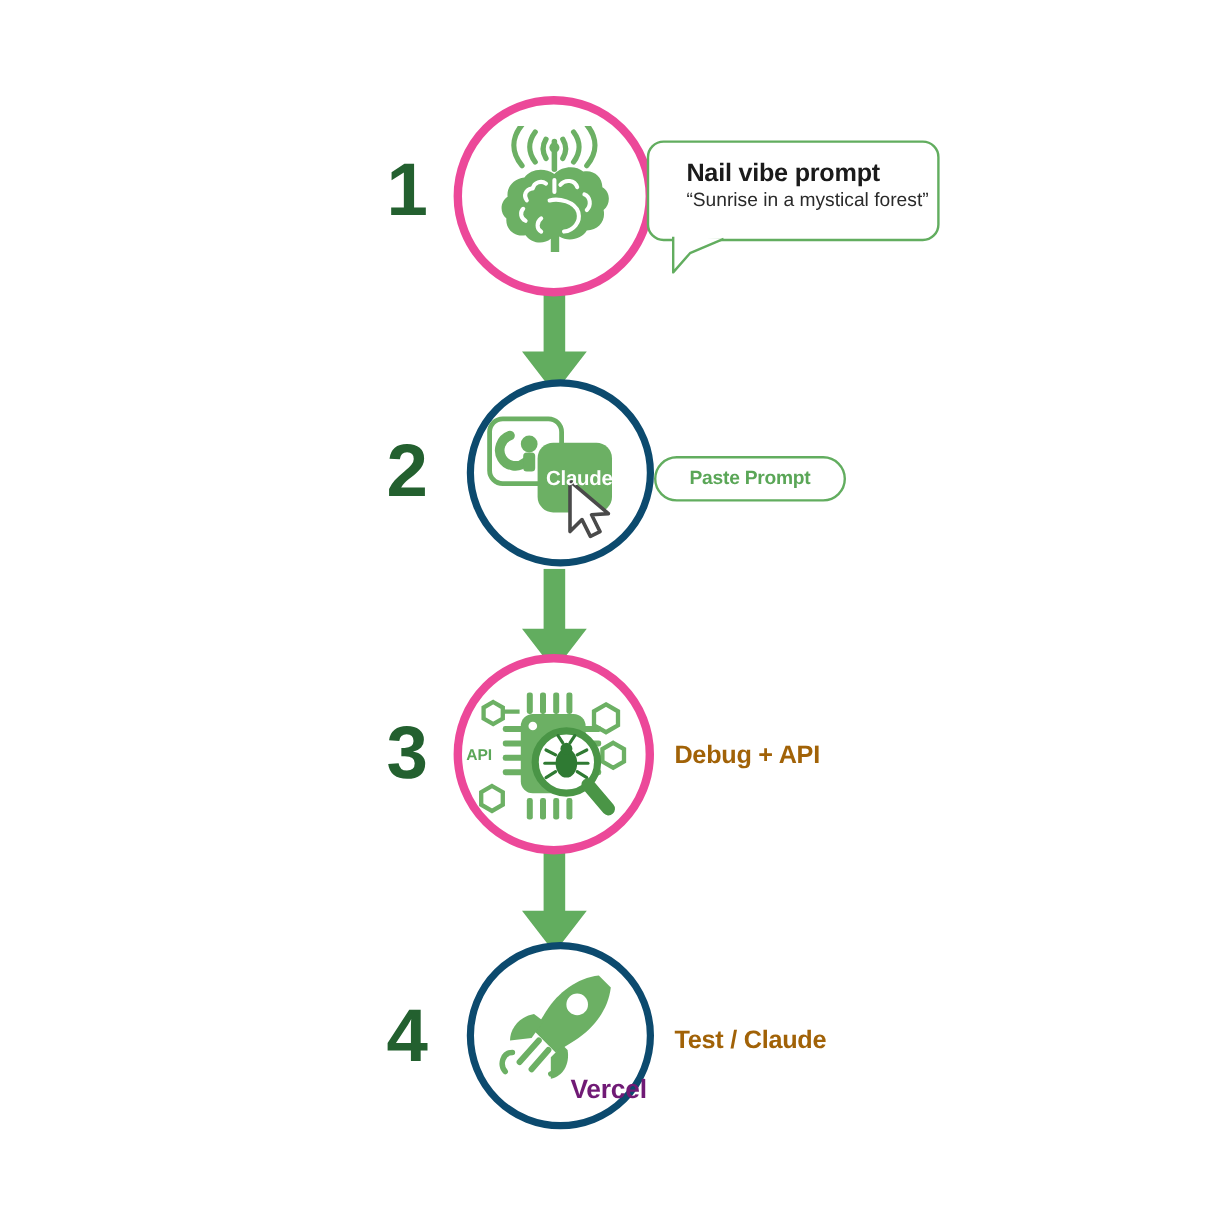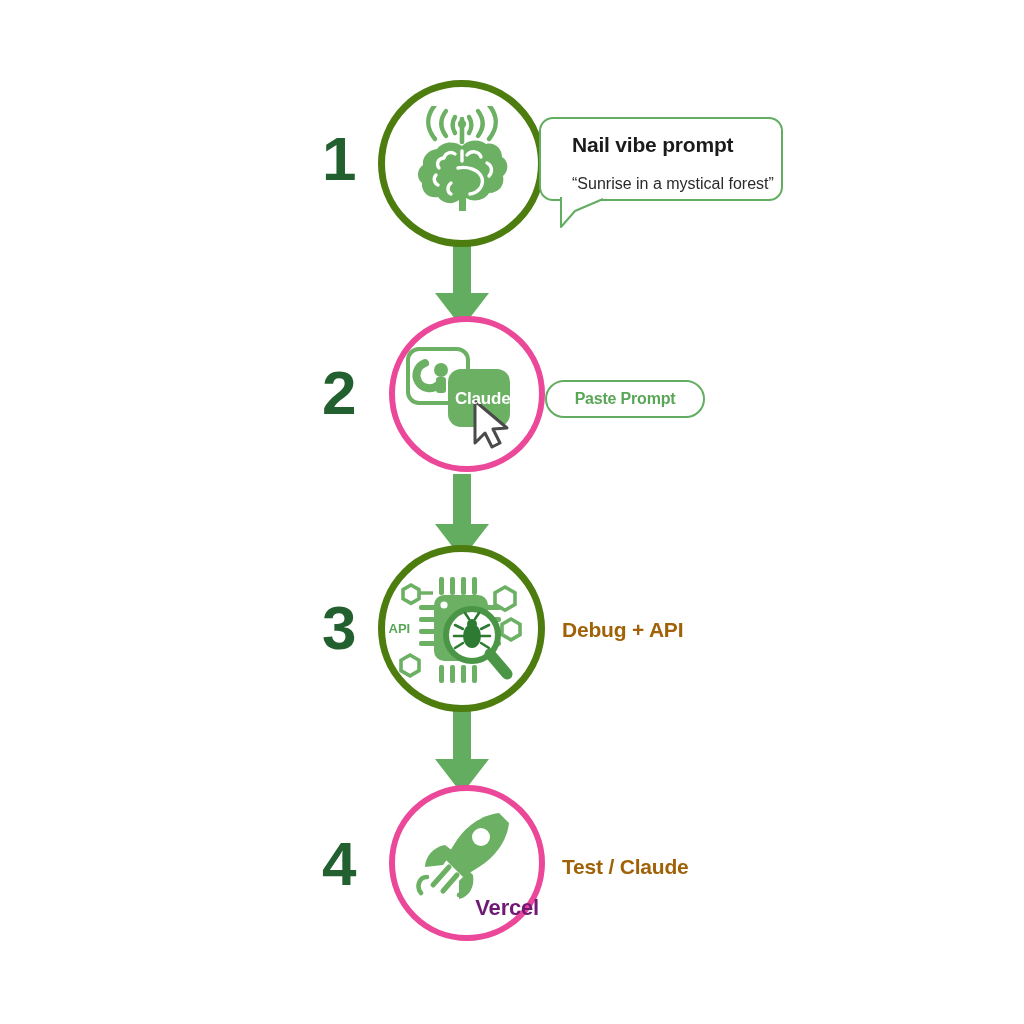--- a/index.html
+++ b/index.html
@@ -40,22 +40,22 @@
     letter-spacing: -1px;
     font-family: "Liberation Sans", "DejaVu Sans", sans-serif;
   }
 
   .node-circle {
     position: absolute;
     border-radius: 50%;
     background: #ffffff;
     box-sizing: border-box;
   }
-  .node-circle.dark { border: 7px solid #4d7c0f; }
-  .node-circle.light { border: 6px solid #ec4899; }
+  .node-circle.dark { border: 7px solid #ec4899; }
+  .node-circle.light { border: 6px solid #0c4a6e; }
 
   .node-inner {
     position: absolute;
     inset: 0;
     display: flex;
     align-items: center;
     justify-content: center;
   }
 
   
@@ -75,21 +75,21 @@
   }
   .bubble-title {
     font-size: 21px;
     font-weight: 700;
     color: #1b1b1b;
     line-height: 1.15;
     letter-spacing: -0.2px;
     white-space: nowrap;
   }
   .bubble-sub {
-    margin-top: 17px;
+    margin-top: 1px;
     font-size: 16px;
     font-weight: 400;
     color: #2a2a2a;
     line-height: 1.2;
     white-space: nowrap;
   }
   .bubble-tail {
     position: absolute;
     left: 18px;
     bottom: -30px;

